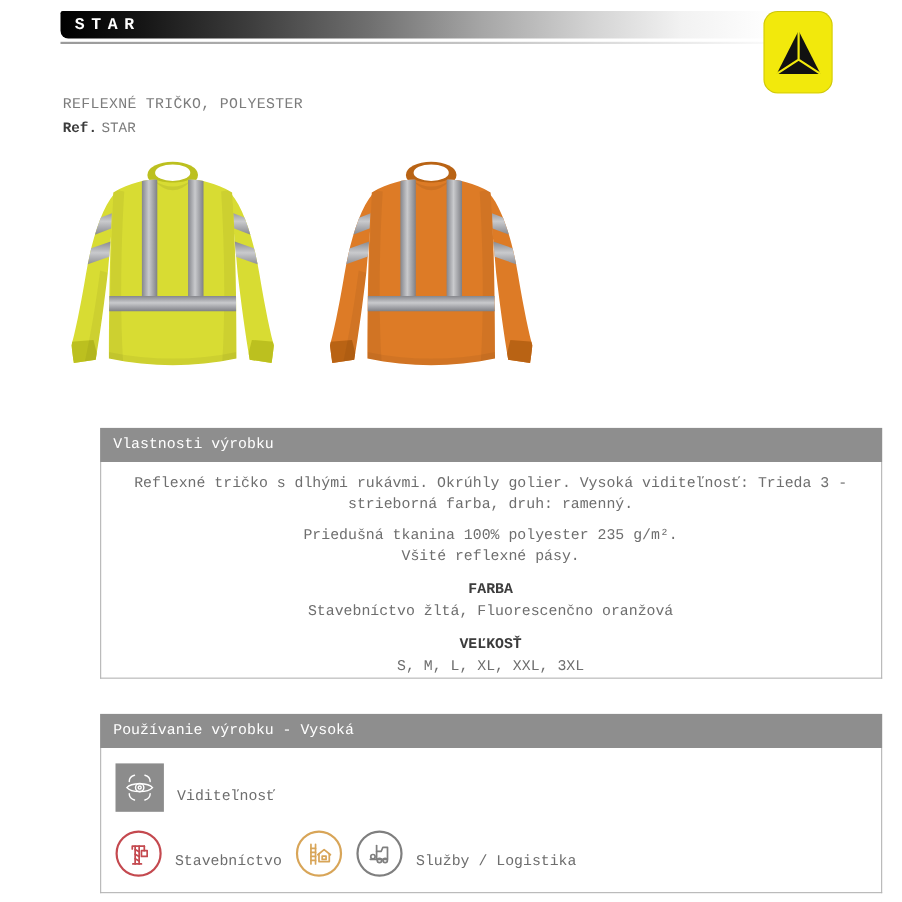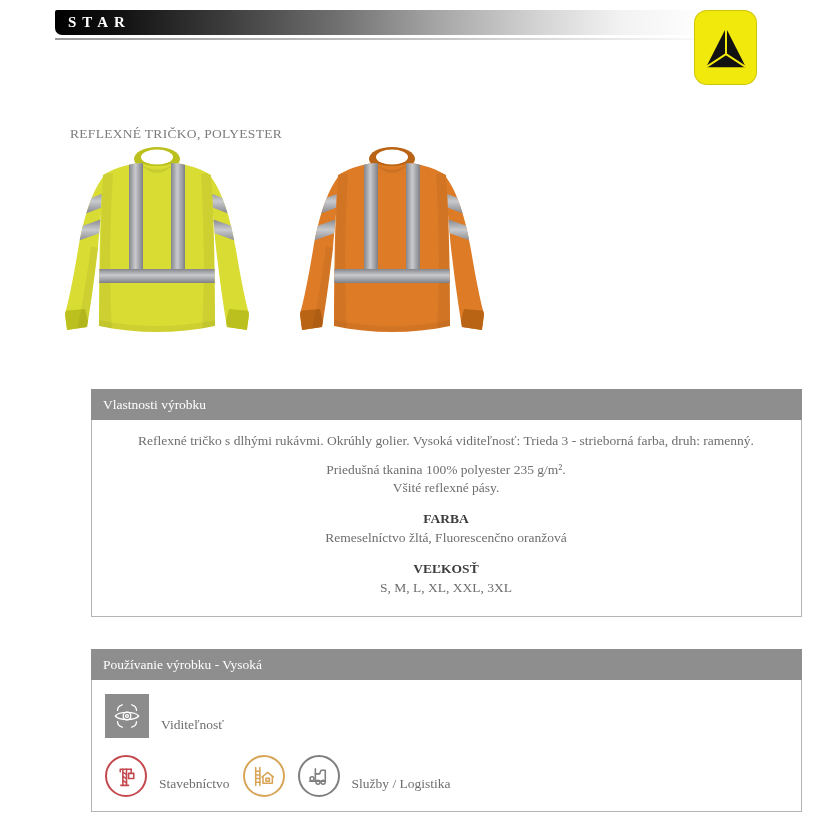--- a/index.html
+++ b/index.html
@@ -1,35 +1,35 @@
 <!DOCTYPE html>
 <html><head>
 <meta charset="utf-8">
 <style>
   html,body{margin:0;padding:0;background:#fff;}
   #page{position:relative;width:820px;height:820px;background:#fff;overflow:hidden;
-        font-family:Liberation Serif, serif;}
+        font-family:Liberation Mono, monospace;}
 
   
   .hbar{position:absolute;left:55px;top:10px;width:706px;height:25px;
         border-radius:2px 0 0 7px;
         background:linear-gradient(90deg,#000 0%,#141414 10%,#3c3c3c 24%,#707070 40%,
                    #a5a5a5 54%,#d2d2d2 68%,#f2f2f2 80%,#fff 92%);}
   .hbar-text{color:#fff;font-size:15px;font-weight:bold;letter-spacing:6px;
              line-height:25px;padding-left:13px;display:inline-block;}
   .hbar-underline{position:absolute;left:55px;top:38px;width:706px;height:2px;
         background:linear-gradient(90deg,#9a9a9a 0%,#c6c6c6 55%,rgba(255,255,255,0) 95%);}
 
   
   .logo{position:absolute;left:694px;top:10px;width:63px;height:75px;border-radius:13px;
         background:#f2e90c;display:flex;align-items:center;justify-content:center;
         box-shadow:inset 0 0 0 1px rgba(0,0,0,.15);}
 
   
-  .prod-head{position:absolute;left:70px;top:88px;margin-top:38px;}
+  .prod-head{position:absolute;left:57px;top:88px;}
   .prod-title{font-size:13.5px;color:#7c7c7c;letter-spacing:.3px;}
   .prod-ref{margin-top:6px;font-size:13px;}
   .ref-label{color:#3c3c3c;font-weight:bold;}
   .ref-value{color:#7c7c7c;margin-left:4px;}
 
   
   .shirt{position:absolute;width:215px;height:195px;top:142px;}
   .shirt-pos-1{left:58px;}
   .shirt-pos-2{left:293px;}
   .shirt-yellow .fabric{fill:#d8dc33;}
@@ -81,20 +81,23 @@
 
   <div class="logo">
     <svg width="46" height="56" viewBox="0 0 60 72">
       <path fill="#111" d="M30,10 L56,61 L4,61 Z"></path>
       <path stroke="#f2e90c" stroke-width="2.6" fill="none" d="M30,10 L30,44 M30,44 L4,61 M30,44 L56,61"></path>
     </svg>
   </div>
 
   <div class="prod-head">
     <div class="prod-title">REFLEXNÉ TRIČKO, POLYESTER</div>
+    <div class="prod-ref">
+      <span class="ref-label">Ref.</span><span class="ref-value">STAR</span>
+    </div>
   </div>
 
   <svg class="shirt shirt-pos-1 shirt-yellow" viewBox="0 0 215 195">
     <defs>
       <linearGradient id="bandH" x1="0" y1="0" x2="0" y2="1">
         <stop offset="0" stop-color="#85868c"></stop>
           <stop offset="0.45" stop-color="#c9cacd"></stop>
           <stop offset="1" stop-color="#7f8086"></stop>
       </linearGradient>
       <linearGradient id="bandV" x1="0" y1="0" x2="1" y2="0">
@@ -167,21 +170,21 @@
     </g>
   </svg>
 
   <div class="section sec1">
     <div class="sec-header">Vlastnosti výrobku</div>
     <div class="sec-body s1-body">
       <p class="para">Reflexné tričko s dlhými rukávmi. Okrúhly golier. Vysoká viditeľnosť: Trieda 3 - strieborná farba, druh: ramenný.</p>
       <p class="tight">Priedušná tkanina 100% polyester 235 g/m².</p>
       <p class="tight">Všité reflexné pásy.</p>
       <p class="attr-label">FARBA</p>
-      <p class="attr-value">Remeselníctvo žltá, Fluorescenčno oranžová</p>
+      <p class="attr-value">Stavebníctvo žltá, Fluorescenčno oranžová</p>
       <p class="attr-label">VEĽKOSŤ</p>
       <p class="attr-value">S, M, L, XL, XXL, 3XL</p>
     </div>
   </div>
 
   <div class="section sec2">
     <div class="sec-header">Používanie výrobku - Vysoká</div>
     <div class="sec-body s2-body">
 
       <div class="risk-row">

